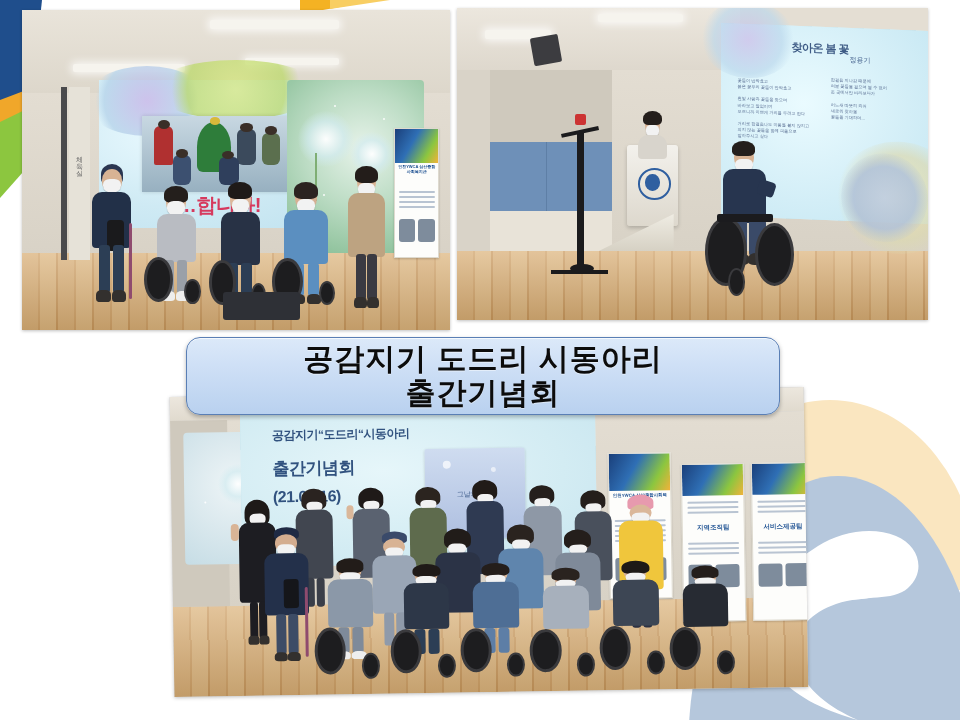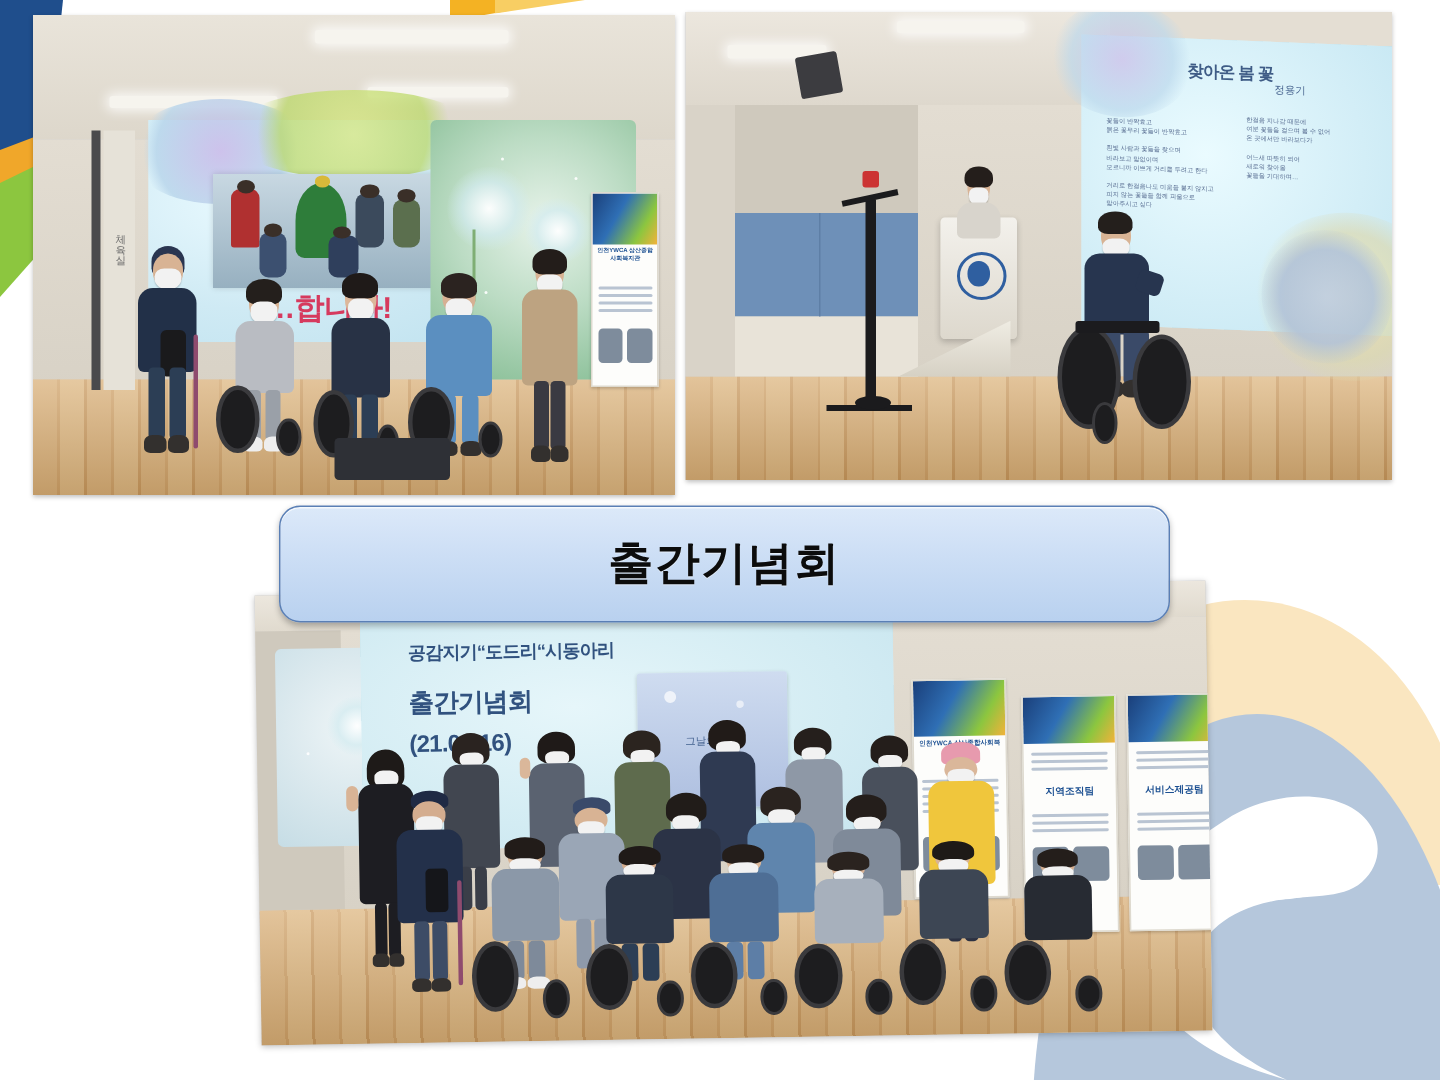--- a/index.html
+++ b/index.html
@@ -622,16 +622,17 @@
         <div class="hair" style="left:28%;top:-3%;width:44%;height:12%;background:#241e1b;"></div>
         <div class="mask" style="left:34%;top:8%;width:32%;height:9%;"></div>
         <div class="body" style="left:14%;top:14%;width:72%;height:40%;background:#272b33;"></div>
         <div class="wheel" style="left:-8%;top:54%;width:40%;height:34%;"></div>
         <div class="wheel small" style="left:66%;top:76%;width:22%;height:18%;"></div>
       </div>
     </div>
   </div>
 
   <div id="title-box">
+    <div class="t-line">공감지기 도드리 시동아리</div>
     <div class="t-line">출간기념회</div>
   </div>
 
 </div>
 
 </body></html>

